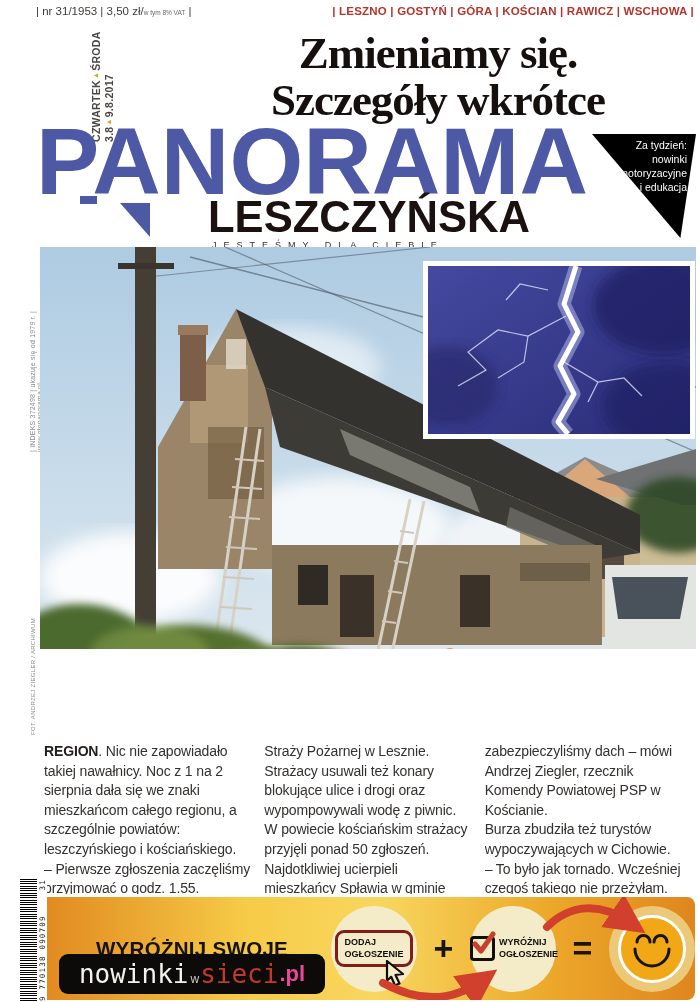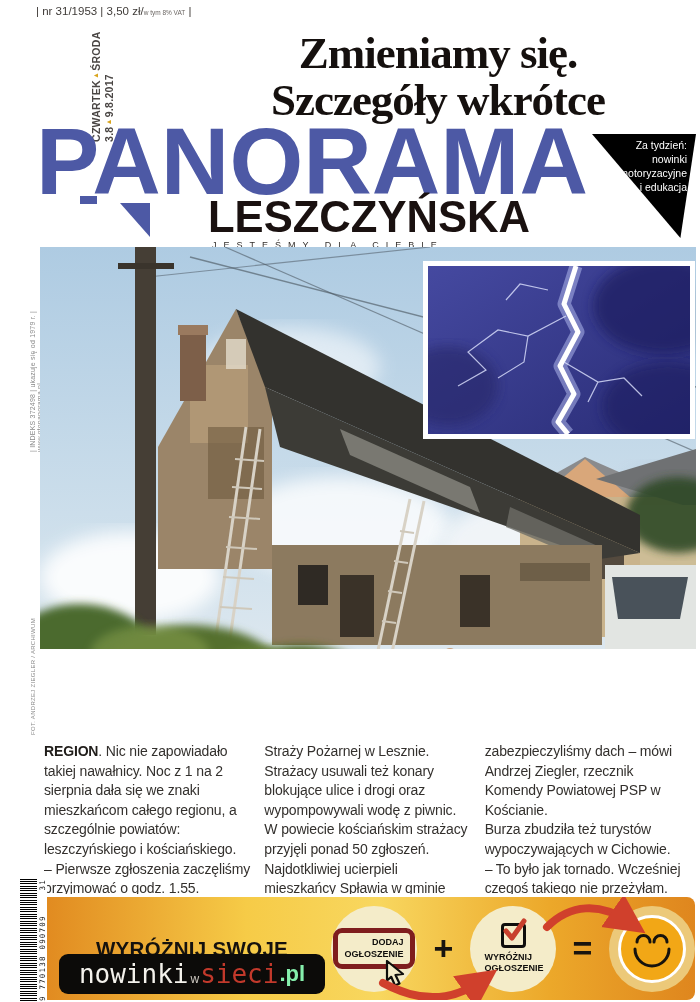--- a/index.html
+++ b/index.html
@@ -60,30 +60,30 @@
   
   #ad{left:35px;top:897px;width:660px;height:103px;border-radius:8px;
       background:linear-gradient(90deg,#e0871e 0%,#f6cb47 32%,#f8d75f 52%,#eca82a 78%,#df861e 100%);}
   #ad-title{left:22px;top:7px;width:270px;text-align:center;font-size:20.5px;font-weight:800;
             color:#14110e;line-height:1.25;letter-spacing:.3px;margin-top:32px;}
   #ad-pill{left:24px;top:57px;width:266px;height:40px;background:#0c0b09;border-radius:9px;
            display:flex;align-items:center;justify-content:center;}
   .brand-main{font-family:"DejaVu Sans Mono",monospace;font-size:26px;color:#f4f2ec;}
   .brand-w{font-size:12px;color:#cfcac2;align-self:flex-end;padding:0 1px 8px 2px;}
   .brand-sieci{font-family:"DejaVu Sans Mono",monospace;font-size:26px;font-weight:400;color:#c2392b;}
-  .brand-tld{font-size:22px;font-weight:700;color:#86efac;padding-left:1px;}
+  .brand-tld{font-size:22px;font-weight:700;color:#ec4899;padding-left:1px;}
   #ad-right{left:296px;top:0;width:364px;height:103px;display:flex;align-items:center;
             justify-content:space-between;}
   .circle{width:86px;height:86px;border-radius:50%;background:#f4ecc9;display:flex;
           align-items:center;justify-content:center;flex:0 0 auto;position:relative;}
-  #add-btn{border:5px solid #7f1d1d;border-radius:9px;padding:4px 6px;font-size:9px;font-weight:800;
-           text-align:right;line-height:1.25;color:#0f0e0c;}
+  #add-btn{border:3px solid #7f1d1d;border-radius:9px;padding:4px 6px;font-size:9px;font-weight:800;
+           text-align:left;line-height:1.25;color:#0f0e0c;}
   #cursor{position:absolute;right:10px;bottom:6px;}
   .op{font-size:34px;font-weight:800;color:#18140f;flex:0 0 auto;padding:0 1px;}
-  #check-row{display:flex;align-items:center;gap:4px;padding-left:2px;flex-direction:column;}
+  #check-row{display:flex;align-items:center;gap:4px;padding-left:2px;}
   #checkbox{width:19px;height:19px;border:3px solid #0f0e0c;border-radius:4px;position:relative;flex:0 0 auto;}
   #checkmark{position:absolute;left:-3px;top:-8px;}
   #hl-label{font-size:9px;font-weight:800;line-height:1.25;color:#0f0e0c;}
   #smiley-outer{background:#ecc979;}
   #smiley-inner{width:62px;height:62px;border-radius:50%;background:#f2a716;border:3px solid #fff;
                 display:flex;align-items:center;justify-content:center;}
   #ad-arrows{left:0;top:0;width:660px;height:103px;pointer-events:none;}
 
   
   #barcode{left:20px;top:1001px;transform:rotate(-90deg);transform-origin:0 0;width:122px;height:27px;background:#fff;}
@@ -93,20 +93,21 @@
                   font-size:7.5px;color:#111;letter-spacing:1.2px;}
 </style>
 </head>
 <body>
 
 <div id="page">
 
   <div class="abs" id="topbar-left">
     <span>| nr 31/1953 | 3,50 zł/</span><span class="vat">w tym 8% VAT</span><span> |</span>
   </div>
+  <div class="abs" id="topbar-right">| LESZNO | GOSTYŃ | GÓRA | KOŚCIAN | RAWICZ | WSCHOWA |</div>
 
   <div class="abs" id="date-wrap">
     <div>
       <span>CZWARTEK</span><span class="tri">▲</span><span>ŚRODA</span>
     </div>
     <div>
       <span>3.8</span><span class="tri">▲</span><span>9.8.2017</span>
     </div>
   </div>
 

